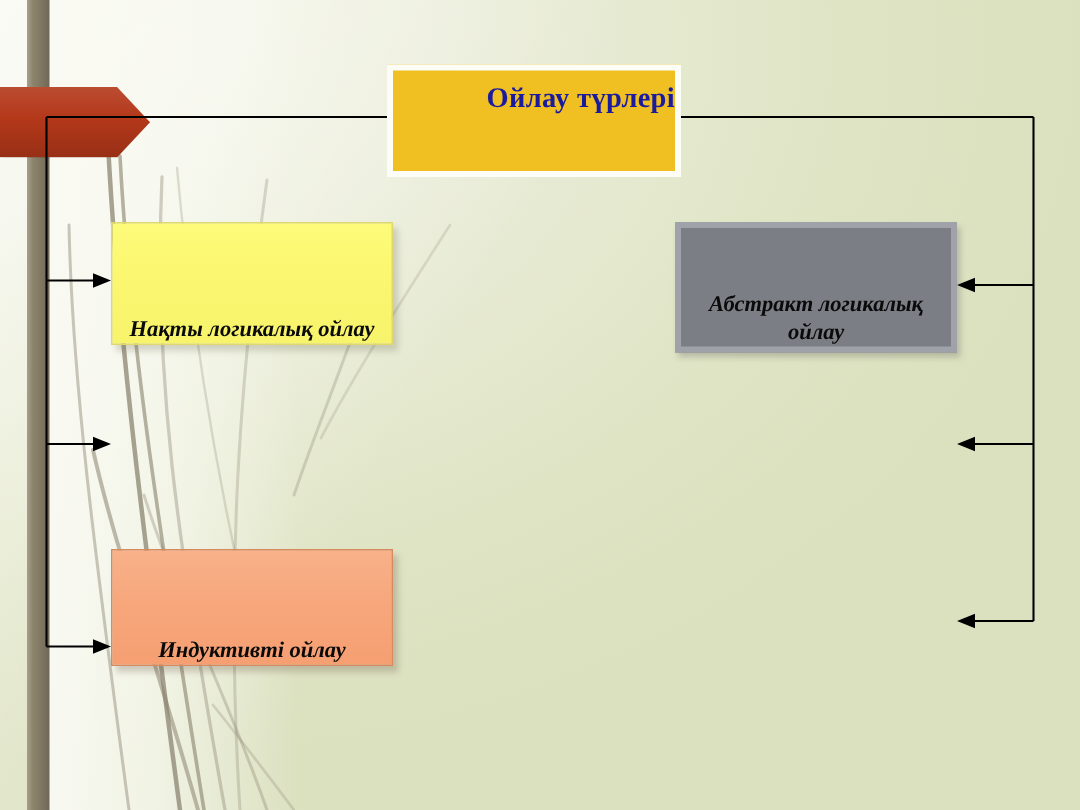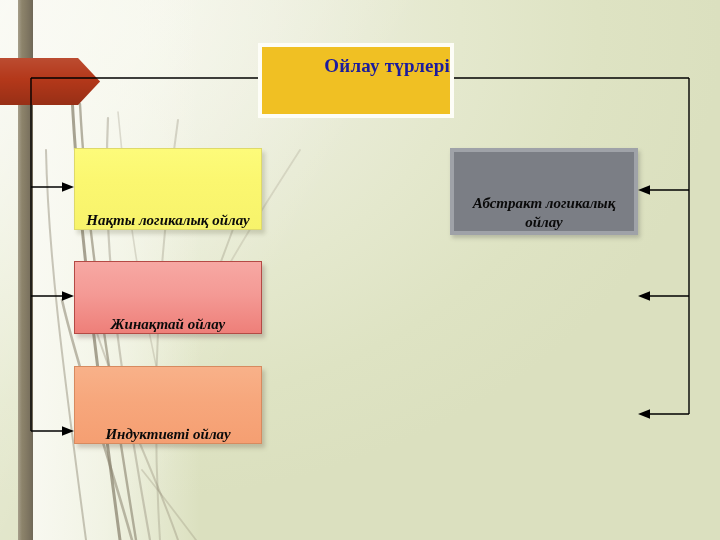--- a/index.html
+++ b/index.html
@@ -186,23 +186,20 @@
     </g>
   </svg>
 
   <div class="title-box">
     <span class="title-text">Ойлау түрлері</span>
   </div>
 
   <div class="box b-yellow">
     <span>Нақты логикалық ойлау</span>
   </div>
-  <div class="box b-pink">
-    <span>Жинақтай ойлау</span>
-  </div>
   <div class="box b-orange">
     <span>Индуктивті ойлау</span>
   </div>
 
   <div class="box b-gray">
     <span>Абстракт логикалық ойлау</span>
   </div>
 
 </div>
 

